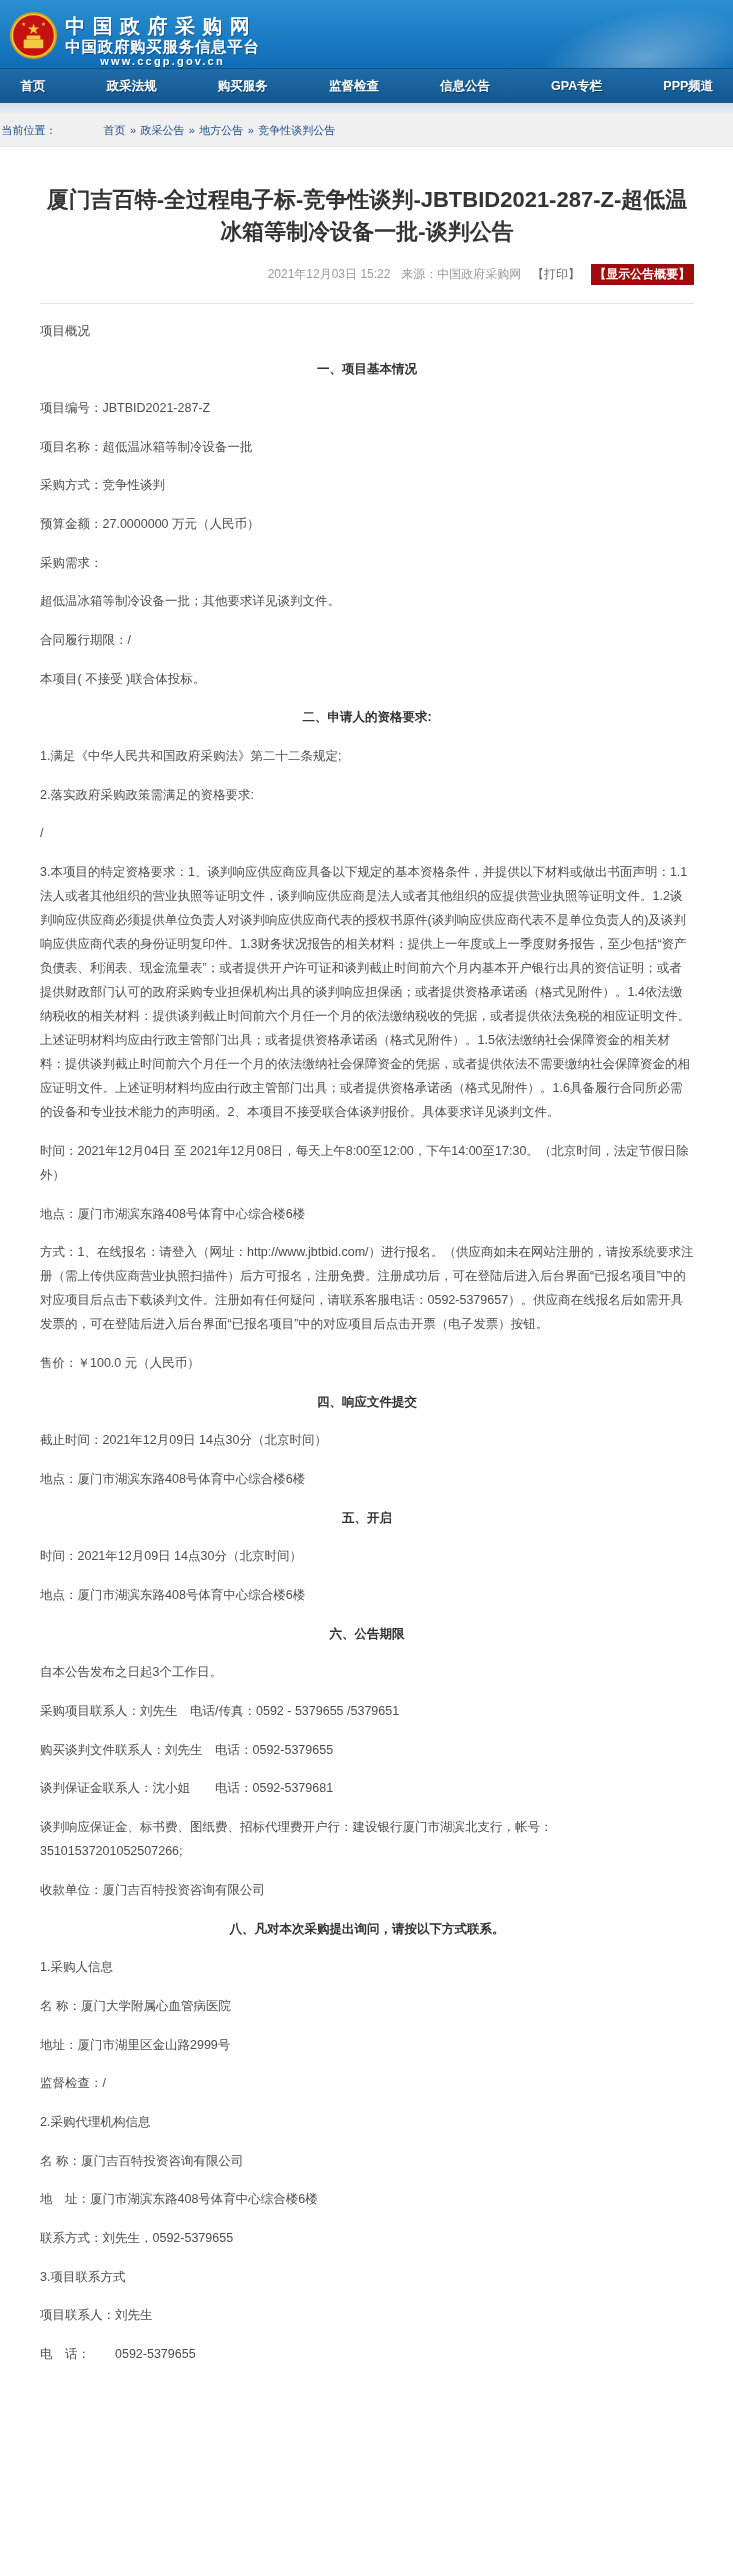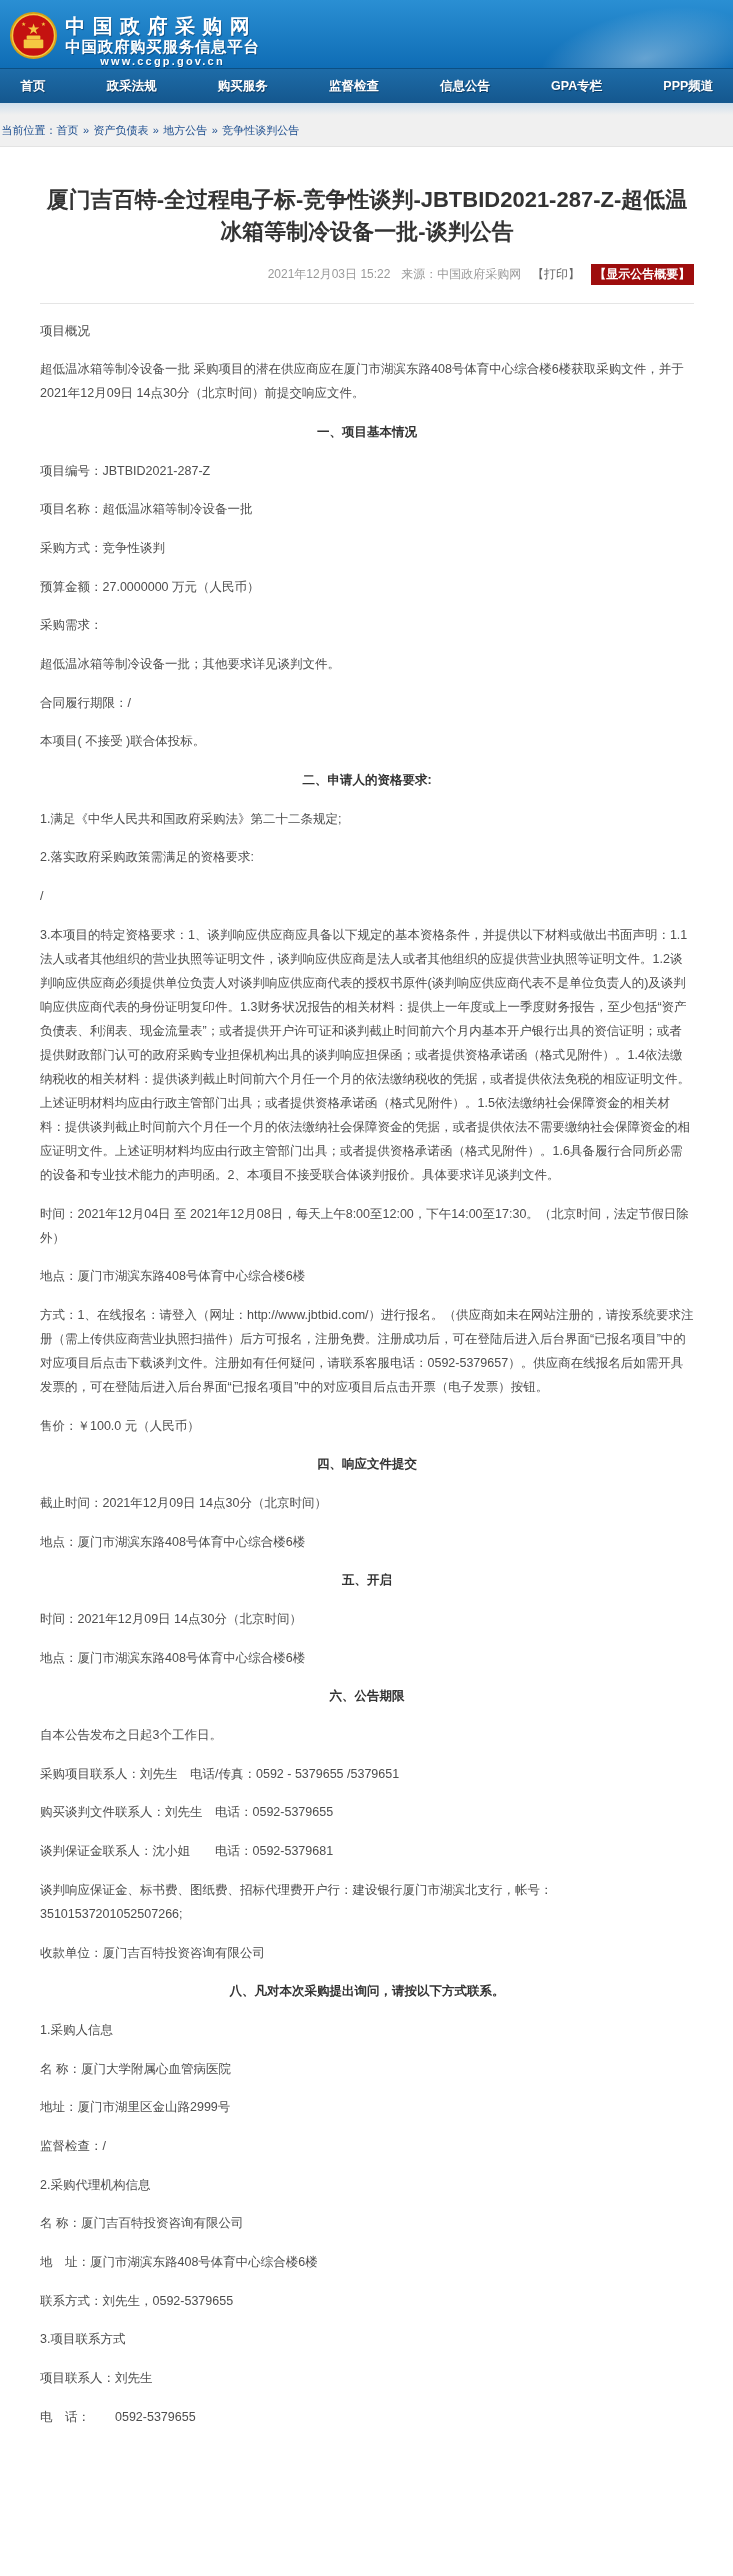--- a/index.html
+++ b/index.html
@@ -46,20 +46,21 @@
   .main-nav li{
     color:#fff;font-size:12.5px;font-weight:bold;cursor:pointer;white-space:nowrap;
     text-shadow:0.7px 0.7px 0.7px rgba(0,30,60,.6);
   }
   
   .band{height:11.8px;background:linear-gradient(180deg,#cfdfec,#f0f0f0);}
   .breadcrumb{
     height:32px;background:#f0f0f0;display:flex;align-items:center;
     padding-left:1.5px;font-size:11px;color:var(--crumb-text);
     border-bottom:0.7px solid #e3e3e3;
+    gap:47px;
   }
   .breadcrumb .sep{margin:0 4.4px;color:var(--crumb-text);}
   .breadcrumb .crumb{cursor:pointer;}
   
   .article{padding:0 40px;background:#fff;}
   .article h1{
     margin:37px 4.4px 0;text-align:center;font-size:22px;line-height:32px;
     color:var(--heading-text);font-weight:bold;
   }
   .meta{
@@ -108,35 +109,34 @@
       <li>信息公告</li>
       <li>GPA专栏</li>
       <li>PPP频道</li>
     </ul>
 </nav>
 
 <div class="band"></div>
 
 <div class="breadcrumb">
   <span>当前位置：</span>
-  <span id="crumbs"><span class="crumb">首页</span><span class="sep">»</span><span class="crumb">资产负债表</span><span class="sep">»</span><span class="crumb">地方公告</span><span class="sep">»</span><span class="crumb">竞争性谈判公告</span></span>
+  <span id="crumbs"><span class="crumb">首页</span><span class="sep">»</span><span class="crumb">政采公告</span><span class="sep">»</span><span class="crumb">地方公告</span><span class="sep">»</span><span class="crumb">竞争性谈判公告</span></span>
 </div>
 
 <main class="article">
   <h1>厦门吉百特-全过程电子标-竞争性谈判-JBTBID2021-287-Z-超低温冰箱等制冷设备一批-谈判公告</h1>
   <div class="meta">
     <span>2021年12月03日 15:22</span>
     <span class="src">来源：中国政府采购网</span>
     <span class="print">【打印】</span>
     <span class="badge">【显示公告概要】</span>
   </div>
   <hr>
   <div class="body" id="body-paragraphs">
       <p>项目概况</p>
-      <p>超低温冰箱等制冷设备一批 采购项目的潜在供应商应在厦门市湖滨东路408号体育中心综合楼6楼获取采购文件，并于2021年12月09日 14点30分（北京时间）前提交响应文件。</p>
       <p class="h">一、项目基本情况</p>
       <p>项目编号：JBTBID2021-287-Z</p>
       <p>项目名称：超低温冰箱等制冷设备一批</p>
       <p>采购方式：竞争性谈判</p>
       <p>预算金额：27.0000000 万元（人民币）</p>
       <p>采购需求：</p>
       <p>超低温冰箱等制冷设备一批；其他要求详见谈判文件。</p>
       <p>合同履行期限：/</p>
       <p>本项目( 不接受 )联合体投标。</p>
       <p class="h">二、申请人的资格要求:</p>

